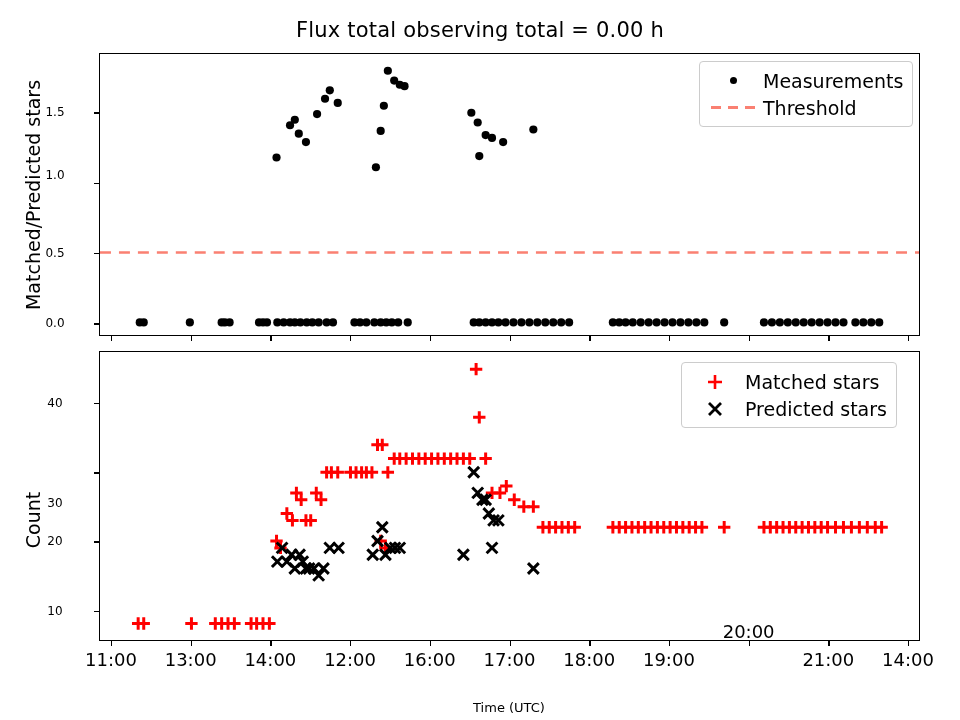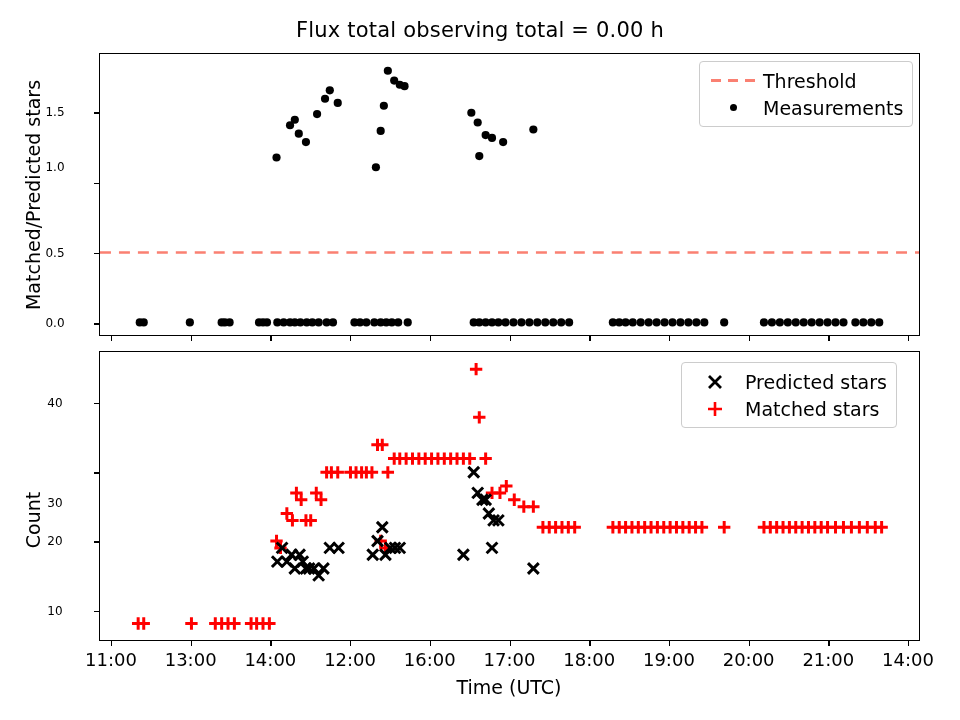--- a/index.html
+++ b/index.html
@@ -81,23 +81,24 @@
   .ticklabel-y {
     position: absolute;
     font-size: 12px;
     color: #000000;
     text-align: center;
     transform: translateY(-50%);
     white-space: nowrap;
   }
   .axis-label-x {
     position: absolute;
-    font-size: 19px;
+    font-size: 13px;
     white-space: nowrap;
     transform: translateX(-50%);
+    margin-top: 24px;
   }
   .axis-label-y {
     position: absolute;
     font-size: 19px;
     white-space: nowrap;
     transform-origin: 0 0;
     transform: rotate(-90deg) translateX(-50%);
   }
   
   .legend {
@@ -264,38 +265,38 @@
       <div class="tick-x" style="left: 589.209px; top: 336px;"></div>
       <div class="tick-x" style="left: 668.917px; top: 336px;"></div>
       <div class="tick-x" style="left: 748.626px; top: 336px;"></div>
       <div class="tick-x" style="left: 828.335px; top: 336px;"></div>
       <div class="tick-x" style="left: 908.044px; top: 336px;"></div>
       <div class="tick-y" style="left: 94px; top: 323.328px;"></div>
       <div class="ticklabel-y" style="left: 21px; top: 323.328px; width: 68px;">0.0</div>
       <div class="tick-y" style="left: 94px; top: 252.93px;"></div>
       <div class="ticklabel-y" style="left: 21px; top: 252.93px; width: 68px;">0.5</div>
       <div class="tick-y" style="left: 94px; top: 182.532px;"></div>
-      <div class="ticklabel-y" style="left: 21px; top: 167px; width: 68px;">1.0</div>
+      <div class="ticklabel-y" style="left: 21px; top: 175px; width: 68px;">1.0</div>
       <div class="tick-y" style="left: 94px; top: 112.134px;"></div>
       <div class="ticklabel-y" style="left: 21px; top: 112.134px; width: 68px;">1.5</div>
     </div>
   <div class="axis-label-y" id="ylabel-top" style="left:22px; top:195px;">Matched/Predicted stars</div>
 
   <div class="legend" id="legend-top">
+    <div class="legend-row">
+      <span class="legend-key">
+        <span class="dot-key"></span>
+      </span>
+      <span class="legend-text">Measurements</span>
+    </div>
     <div class="legend-row">
       <span class="legend-key">
         <span class="dash-key" id="dash-key-top" style="--thc: #fa8072;"></span>
       </span>
       <span class="legend-text">Threshold</span>
-    </div>
-    <div class="legend-row">
-      <span class="legend-key">
-        <span class="dot-key"></span>
-      </span>
-      <span class="legend-text">Measurements</span>
     </div>
   </div>
 
   <div class="axes" id="axes-bottom">
     <svg class="plot-svg" id="svg-bottom" viewBox="0 0 821 290" preserveAspectRatio="none">
         <path d="M38.260194174757316 267.18902147971363 V279.5890214797136 M32.060194174757314 273.3890214797136 H44.46019417475732" stroke="#ff0000" stroke-width="3" fill="none"></path>
         <path d="M43.83980582524278 267.18902147971363 V279.5890214797136 M37.639805825242775 273.3890214797136 H50.03980582524278" stroke="#ff0000" stroke-width="3" fill="none"></path>
         <path d="M91.66504854368937 267.18902147971363 V279.5890214797136 M85.46504854368936 273.3890214797136 H97.86504854368937" stroke="#ff0000" stroke-width="3" fill="none"></path>
         <path d="M115.57766990291273 267.18902147971363 V279.5890214797136 M109.37766990291273 273.3890214797136 H121.77766990291273" stroke="#ff0000" stroke-width="3" fill="none"></path>
         <path d="M121.95436893203895 267.18902147971363 V279.5890214797136 M115.75436893203894 273.3890214797136 H128.15436893203895" stroke="#ff0000" stroke-width="3" fill="none"></path>
@@ -443,43 +444,43 @@
       <div class="ticklabel-y" style="left: 21px; top: 472.122px; width: 68px; margin-top: 31px;">30</div>
       <div class="tick-y" style="left: 94px; top: 402.909px;"></div>
       <div class="ticklabel-y" style="left: 21px; top: 402.909px; width: 68px;">40</div>
     </div>
   <div class="axis-label-y" id="ylabel-bottom" style="left:22px; top:520px;">Count</div>
 
   <div class="legend" id="legend-bottom">
     <div class="legend-row">
       <span class="legend-key">
         <svg width="20" height="20" viewBox="0 0 20 20" aria-hidden="true">
+          <path d="M10 3 V17 M3 10 H17" stroke="#ff0000" stroke-width="2.6" fill="none"></path>
+        </svg>
+      </span>
+      <span class="legend-text">Matched stars</span>
+    </div>
+    <div class="legend-row">
+      <span class="legend-key">
+        <svg width="20" height="20" viewBox="0 0 20 20" aria-hidden="true">
           <path d="M4 4 L16 16 M16 4 L4 16" stroke="#000000" stroke-width="2.8" fill="none"></path>
         </svg>
       </span>
       <span class="legend-text">Predicted stars</span>
-    </div>
-    <div class="legend-row">
-      <span class="legend-key">
-        <svg width="20" height="20" viewBox="0 0 20 20" aria-hidden="true">
-          <path d="M10 3 V17 M3 10 H17" stroke="#ff0000" stroke-width="2.6" fill="none"></path>
-        </svg>
-      </span>
-      <span class="legend-text">Matched stars</span>
     </div>
   </div>
 
   <div id="xticklabels">
       <div class="ticklabel-x" style="left: 110.956px; top: 649px;">11:00</div>
       <div class="ticklabel-x" style="left: 190.665px; top: 649px;">13:00</div>
       <div class="ticklabel-x" style="left: 270.374px; top: 649px;">14:00</div>
       <div class="ticklabel-x" style="left: 350.083px; top: 649px;">12:00</div>
       <div class="ticklabel-x" style="left: 429.791px; top: 649px;">16:00</div>
       <div class="ticklabel-x" style="left: 509.5px; top: 649px;">17:00</div>
       <div class="ticklabel-x" style="left: 589.209px; top: 649px;">18:00</div>
       <div class="ticklabel-x" style="left: 668.917px; top: 649px;">19:00</div>
-      <div class="ticklabel-x" style="left: 748.626px; top: 649px;">20:00</div>
+      <div class="ticklabel-x" style="left: 748.626px; top: 621px;">20:00</div>
       <div class="ticklabel-x" style="left: 828.335px; top: 649px;">21:00</div>
       <div class="ticklabel-x" style="left: 908.044px; top: 649px;">14:00</div>
     </div>
   <div class="axis-label-x" id="xlabel" style="left:509px; top:676px;">Time (UTC)</div>
 
 </div>
 
 </body></html>

